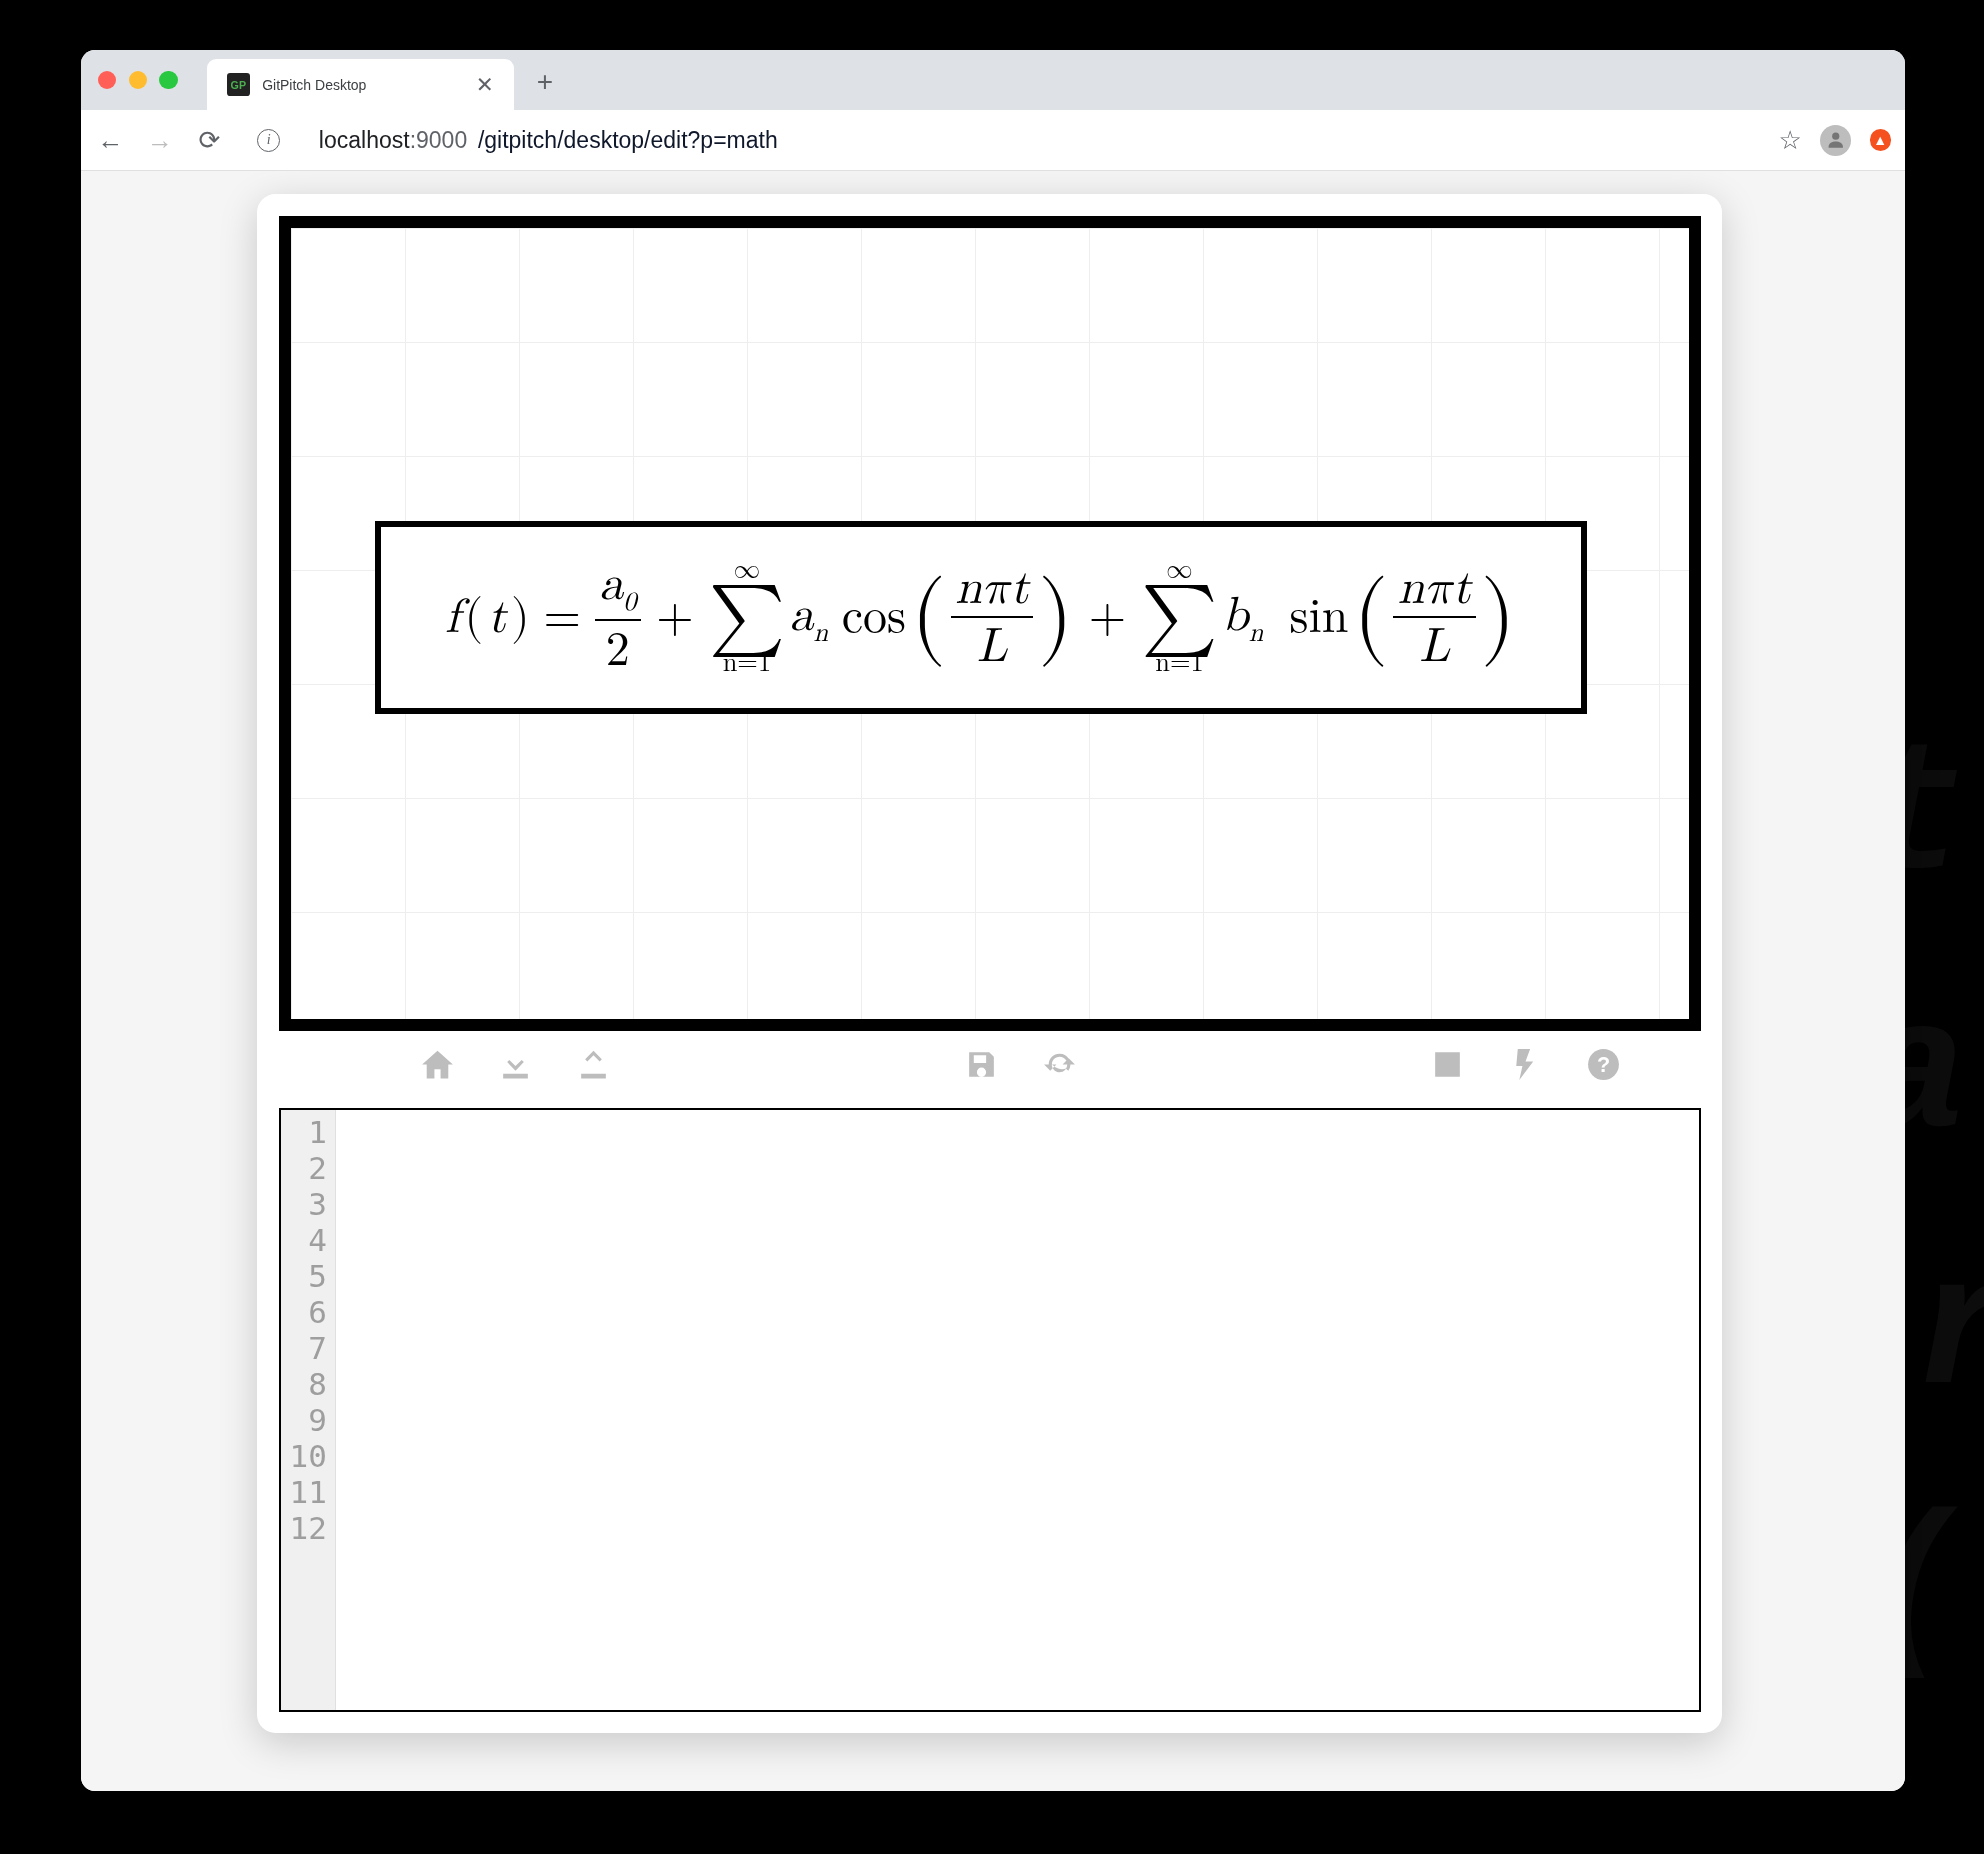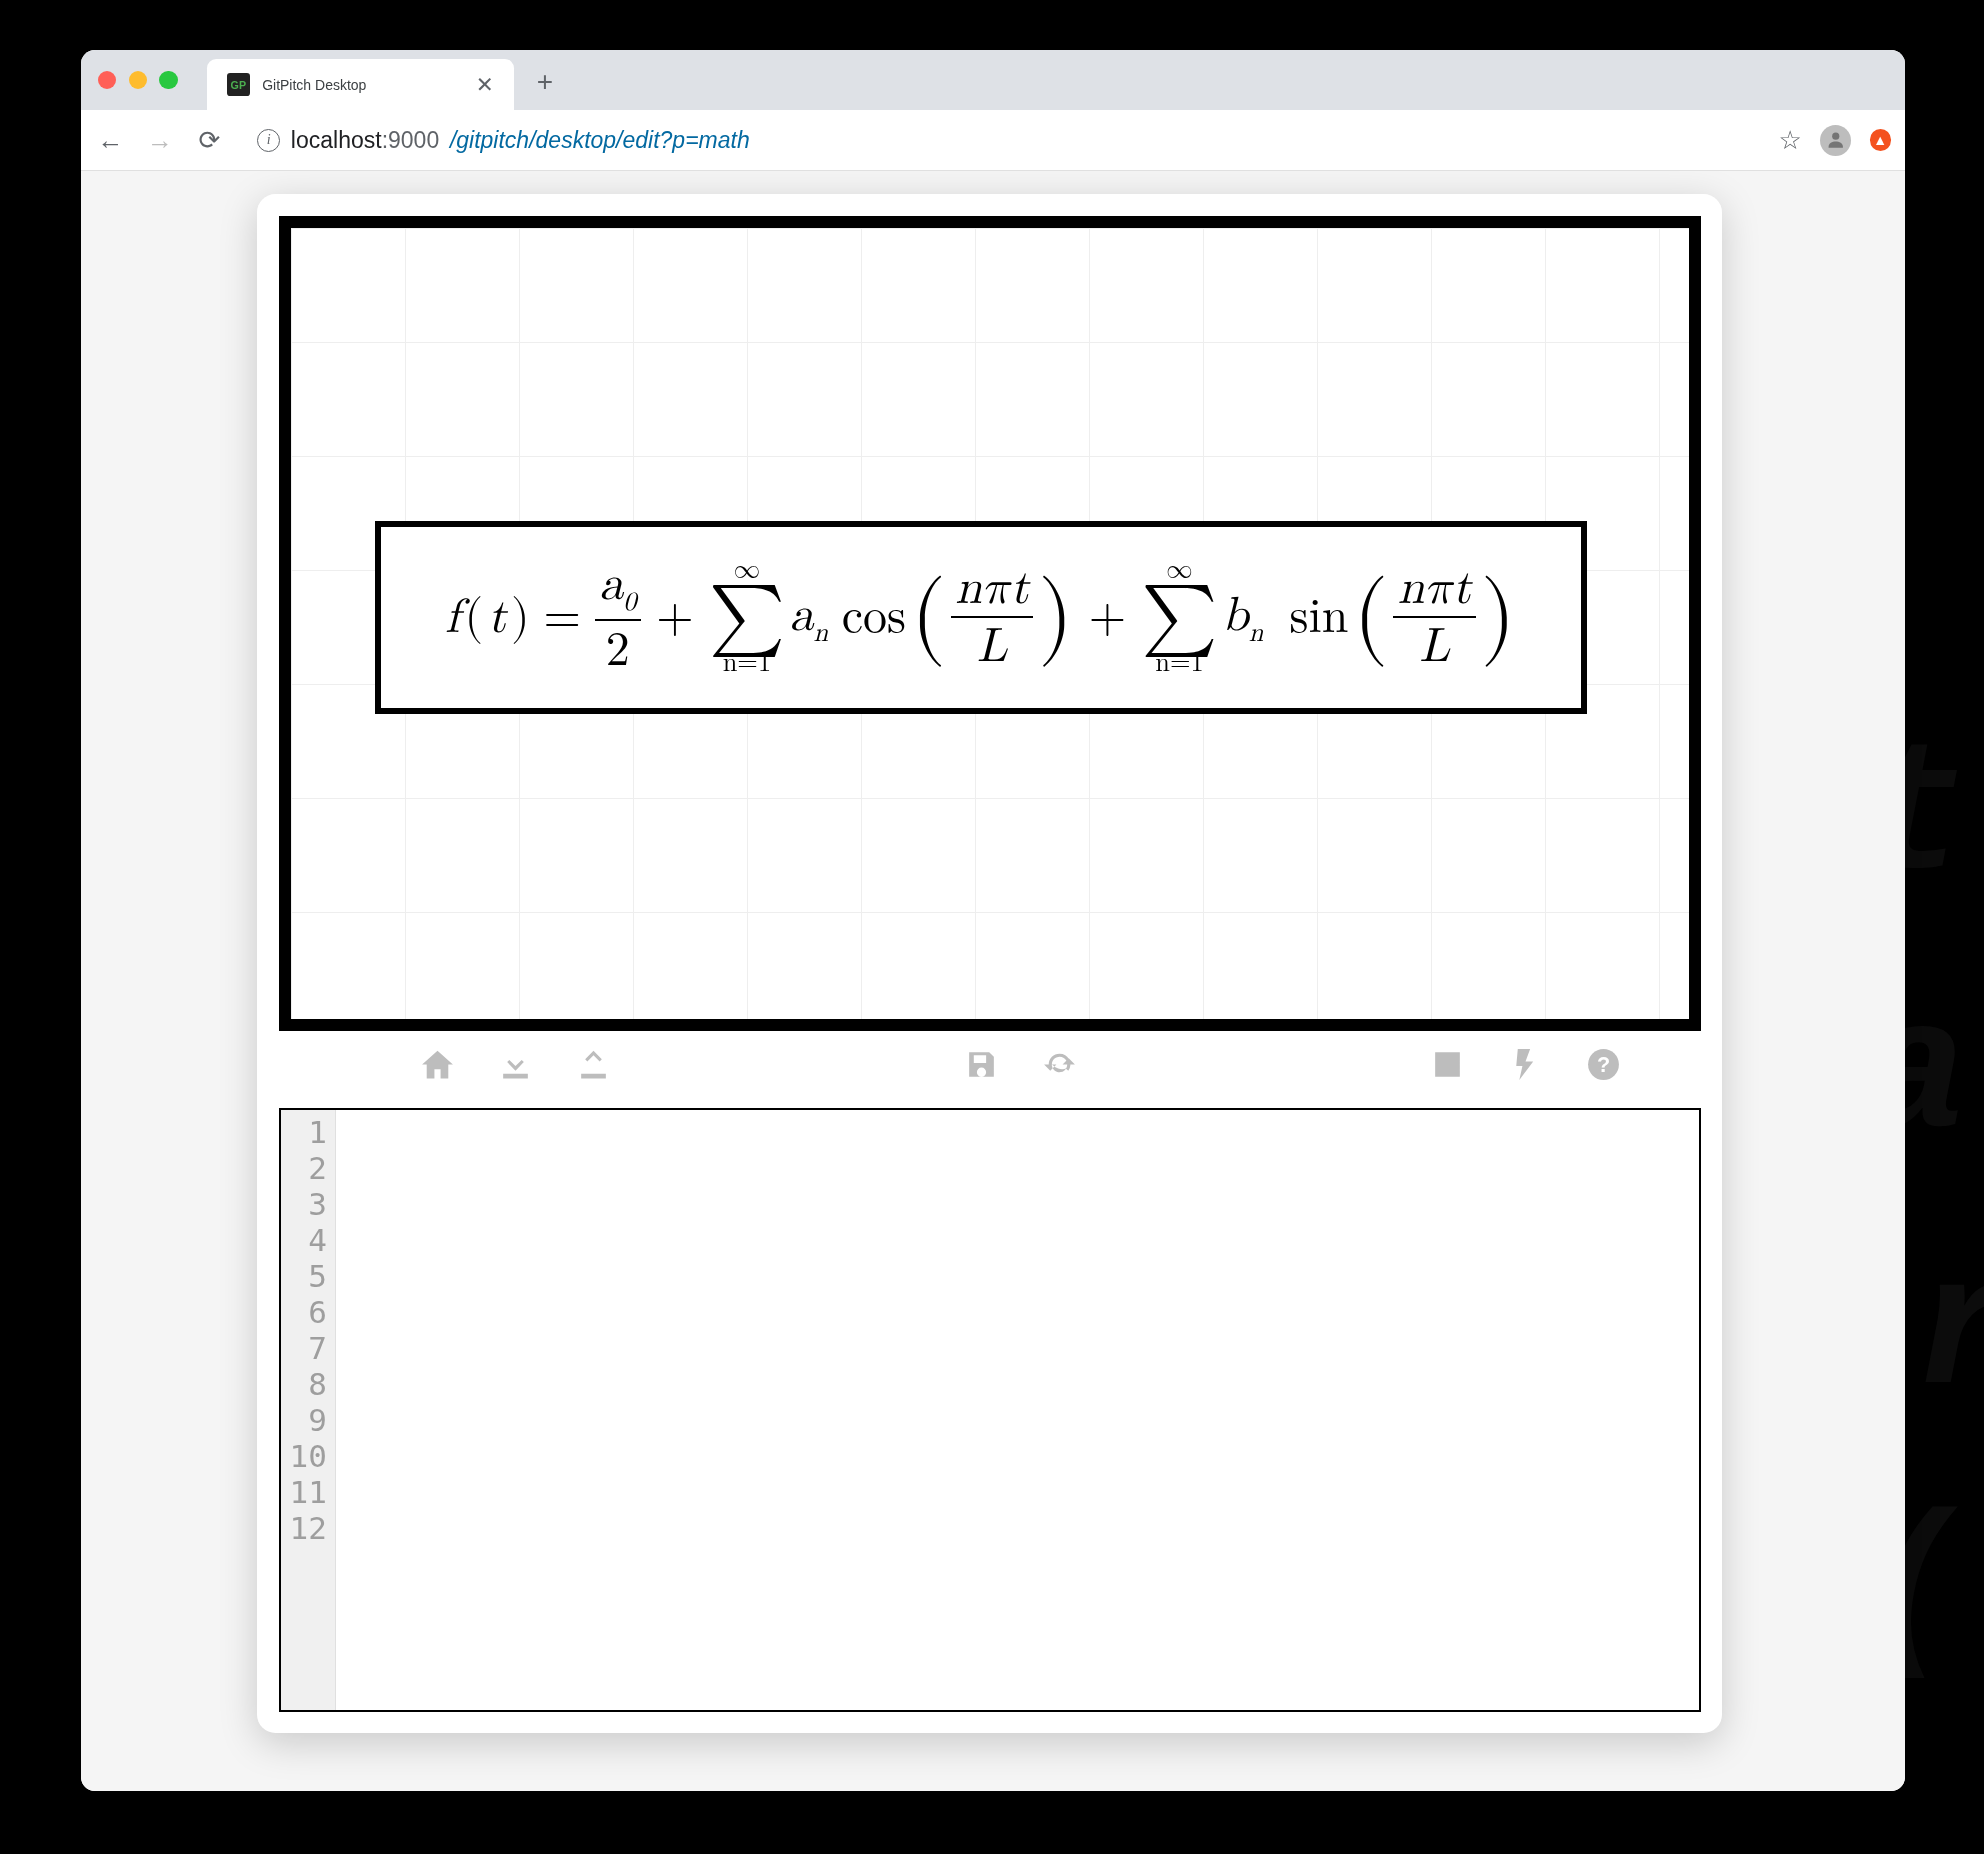--- a/index.html
+++ b/index.html
@@ -89,23 +89,23 @@
     gap: 10.7px;
     padding: 0 3.1px 0 14px;
     font-size: 23px;
     color:#202124;
   }
   .info-circle {
     width: 23px; height: 23px; border: 1.5px solid #5f6368; border-radius:50%;
     display:flex; align-items:center; justify-content:center;
     font-size:14px; font-family: Georgia, serif; font-style: italic; color:#5f6368;
   }
-  .url-host { color:#202124; }
+  .url-host { color:#202124;margin-left:28px; }
   .url-host .port { color:#5f6368; }
-  .url-path { color:#0369a1;font-style:italic; }
+  .url-path { color:#0f172a; }
   .star { font-size:26px; color:#5f6368; }
   .profile { width:31px; height:31px; border-radius:50%; background:#bdbdbd;
     display:flex; align-items:center; justify-content:center; color:#fff;}
   .ext-dot { width:21.5px; height:21.5px; background:#f4511e; border-radius:50%;
     display:flex; align-items:center; justify-content:center; color:#fff; font-size:14px;}
 
   .viewport {
     flex:1;
     background:#f5f5f5;
     position:relative;

